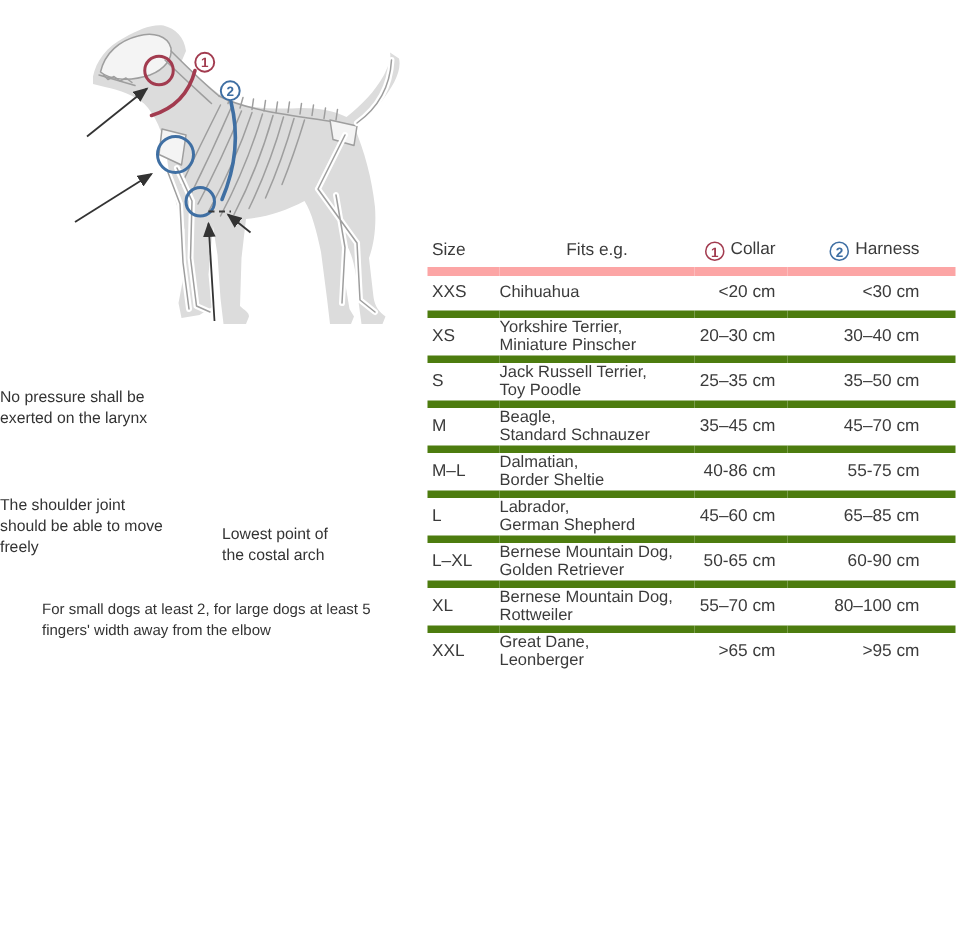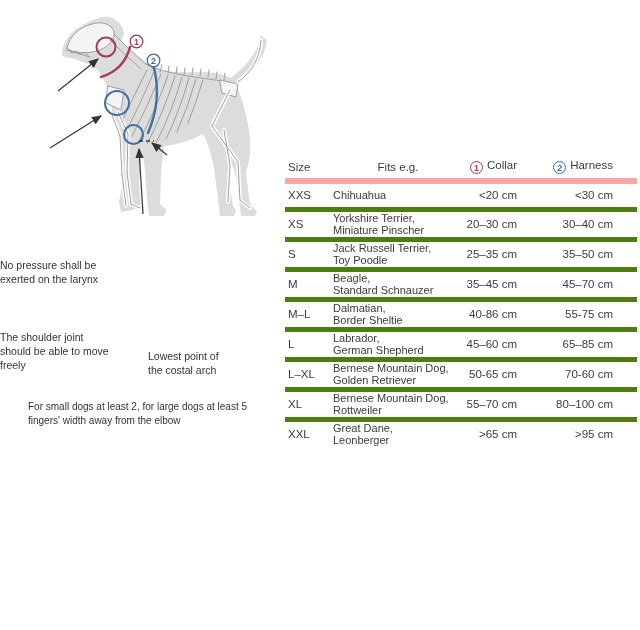--- a/index.html
+++ b/index.html
@@ -220,21 +220,21 @@
     <td class="harness">65–85 cm</td>
   </tr>
 
   <tr>
     <td class="size">L–XL</td>
     <td class="fits">
               <span>Bernese Mountain Dog,</span>
               <span>Golden Retriever</span>
             </td>
     <td class="collar">50-65 cm</td>
-    <td class="harness">70-60 cm</td>
+    <td class="harness">60-90 cm</td>
   </tr>
 
   <tr>
     <td class="size">XL</td>
     <td class="fits">
               <span>Bernese Mountain Dog,</span>
               <span>Rottweiler</span>
             </td>
     <td class="collar">55–70 cm</td>
     <td class="harness">80–100 cm</td>

